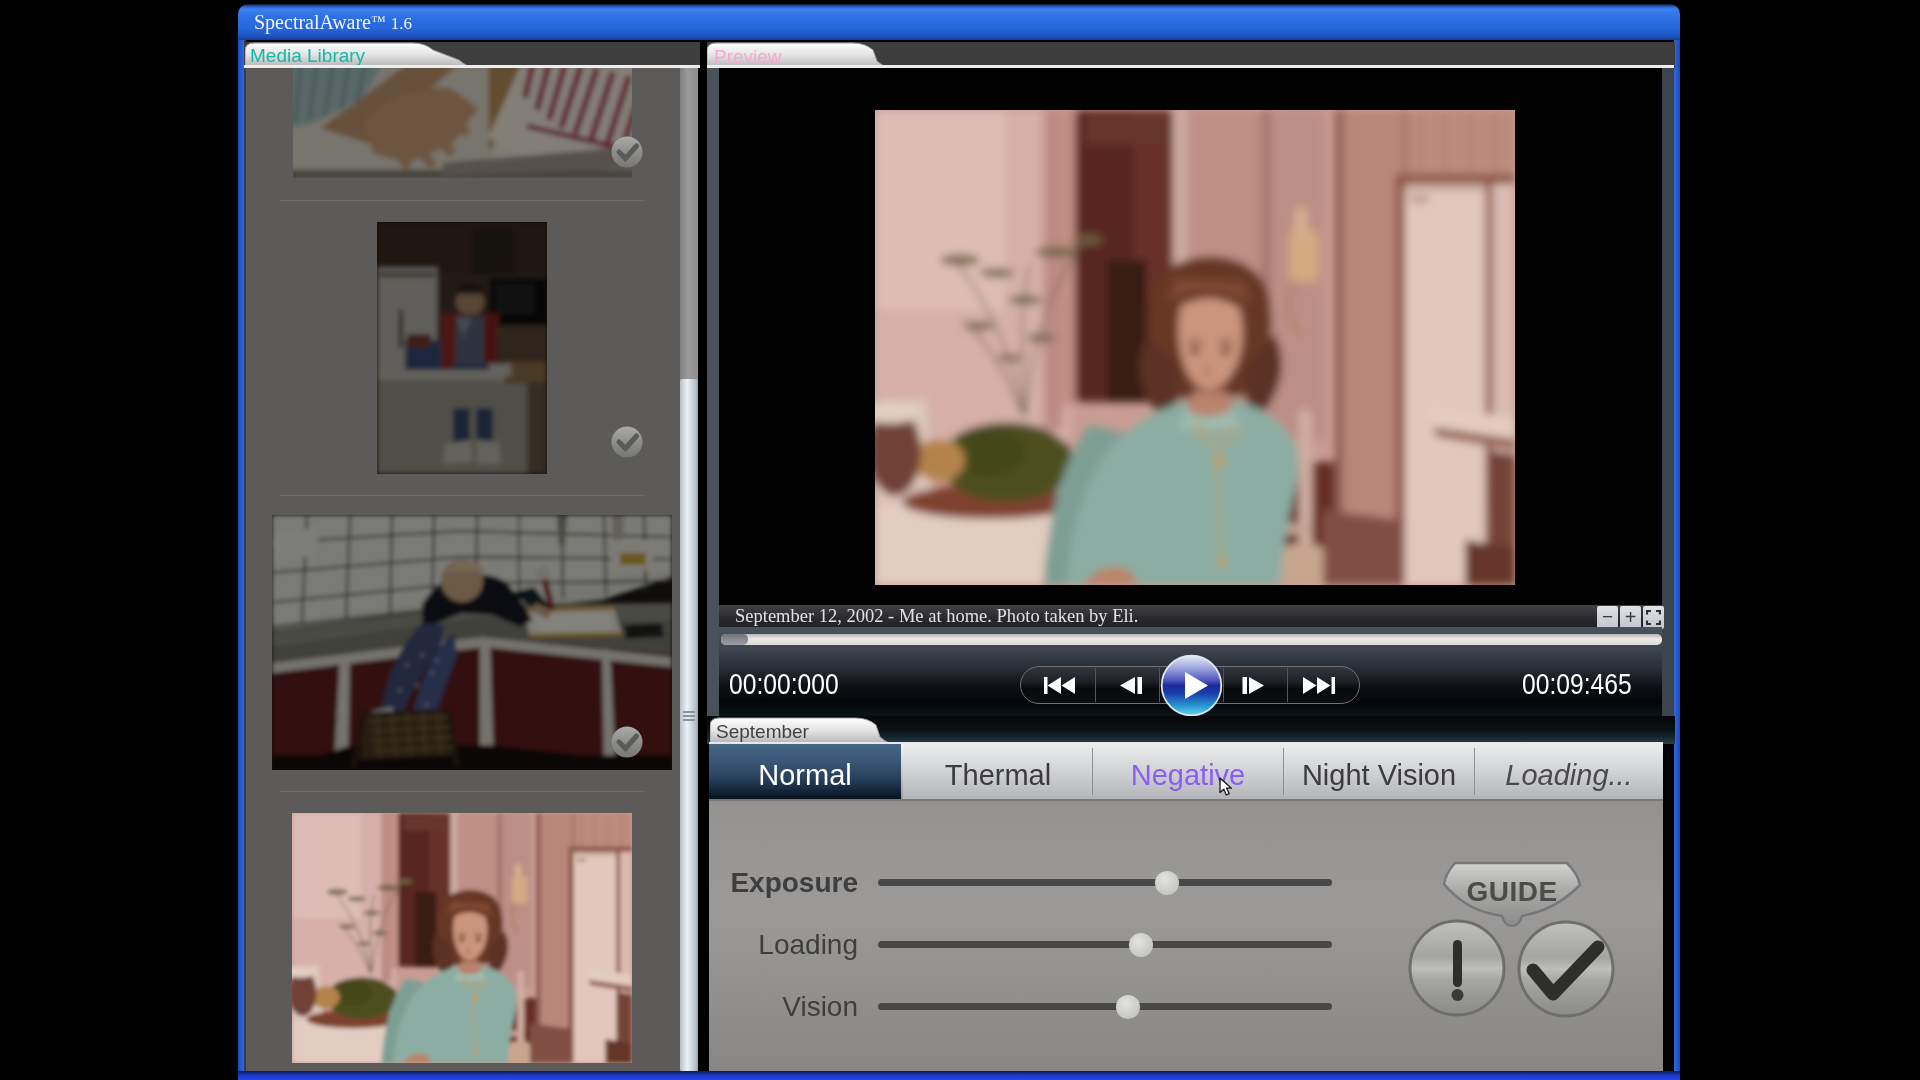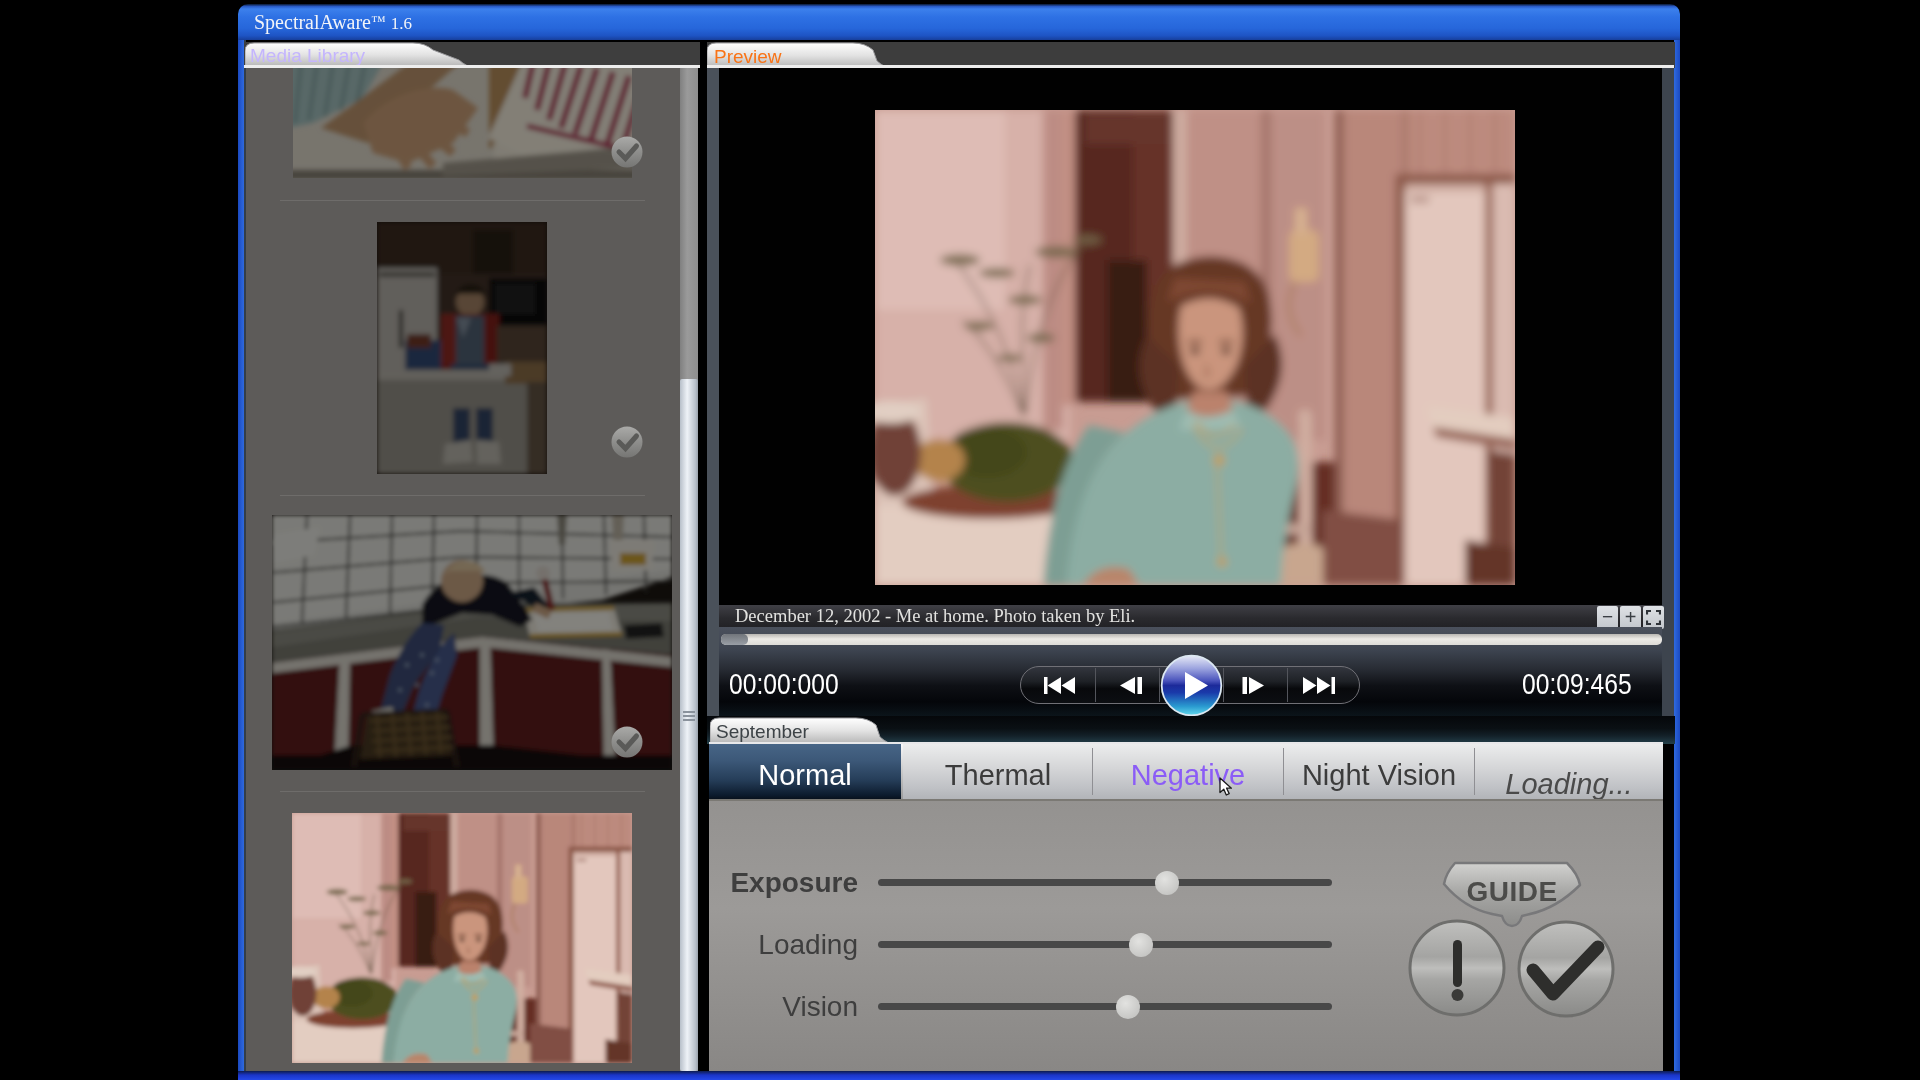--- a/index.html
+++ b/index.html
@@ -22,21 +22,21 @@
 <svg class="abs" style="left:245px;top:42px;" width="232" height="25">
  <defs>
       <linearGradient id="tgA" x1="0" y1="0" x2="0" y2="1">
         <stop offset="0" stop-color="#ffffff"></stop>
         <stop offset="0.5" stop-color="#e2e2e2"></stop>
         <stop offset="1" stop-color="#b4b4b4"></stop>
       </linearGradient>
     </defs>
  <path d="M0,25 L0,9 Q0,1 9,1 L168,1 Q180,1 188,8 L214,18 Q222,25 228,25 Z" fill="url(#tgA)" stroke="#99999c" stroke-width="1"></path>
 </svg>
-<div class="abs" style="left:250px;top:46px;width:300px;height:20px;color:#c4b5fd;font-size:19px;line-height:20px;">Media Library</div>
+<div class="abs" style="left:250px;top:46px;width:300px;height:20px;color:#14b8a6;font-size:19px;line-height:20px;">Media Library</div>
 <div class="abs" style="left:244px;top:65px;width:456px;height:3px;background:#ededed;"></div>
 
 <div class="abs" style="left:246px;top:68px;width:434px;height:1003px;background:#5d5b59;"></div>
 
 <div class="abs" style="left:680px;top:68px;width:18px;height:1003px;background:linear-gradient(to right,#808080,#9a9a9a 40%,#8e8e8e);"></div>
 <div class="abs" style="left:680px;top:379px;width:18px;height:692px;border-radius:2px;background:linear-gradient(to right,#b7bfc9,#eef2f7 40%,#b9c1cb 85%,#9aa2ac);"></div>
 <div class="abs" style="left:683px;top:711px;width:12px;height:2px;background:#8a929c;"></div>
 <div class="abs" style="left:683px;top:715px;width:12px;height:2px;background:#8a929c;"></div>
 <div class="abs" style="left:683px;top:719px;width:12px;height:2px;background:#8a929c;"></div>
 
@@ -247,21 +247,21 @@
 <svg class="abs" style="left:707px;top:42px;" width="192" height="26">
  <defs>
       <linearGradient id="tgB" x1="0" y1="0" x2="0" y2="1">
         <stop offset="0" stop-color="#ffffff"></stop>
         <stop offset="0.5" stop-color="#e2e2e2"></stop>
         <stop offset="1" stop-color="#b4b4b4"></stop>
       </linearGradient>
     </defs>
  <path d="M0,26 L0,9 Q0,1 9,1 L146,1 Q158,1 166,8 L170,19 Q178,26 184,26 Z" fill="url(#tgB)" stroke="#99999c" stroke-width="1"></path>
 </svg>
-<div class="abs" style="left:714px;top:47px;width:200px;height:20px;color:#f97316;font-size:19px;line-height:20px;">Preview</div>
+<div class="abs" style="left:714px;top:47px;width:200px;height:20px;color:#f9a8d4;font-size:19px;line-height:20px;">Preview</div>
 
 <div class="abs" style="left:707px;top:68px;width:12px;height:648px;background:#4a515a;"></div>
 <div class="abs" style="left:1662px;top:68px;width:12px;height:648px;background:#3d444e;"></div>
 <div class="abs" style="left:707px;top:65px;width:967px;height:3px;background:#ededed;"></div>
 
 <div class="abs" style="left:719px;top:68px;width:943px;height:536px;background:#010101;"></div>
 
 <div class="abs" style="left:875px;top:110px;width:640px;height:475px;">
 <svg width="640" height="475">
  <filter id="bm">
@@ -380,21 +380,21 @@
 
    <polygon points="448,400 528,410 528,475 448,475" fill="#7e5046"></polygon>
 
   </g>
   <rect width="640" height="475" fill="#9a4a38" opacity="0.13"></rect>
  </g>
 </svg>
 </div>
 
 <div class="abs" style="left:719px;top:605px;width:943px;height:22px;background:linear-gradient(#404046,#2a2a2e 60%,#222226);"></div>
-<div class="abs" style="left:735px;top:605px;width:700px;height:22px;color:#e2e2e0;font-family:'Liberation Serif',serif;font-size:18.5px;line-height:23px;">December 12, 2002 - Me at home. Photo taken by Eli.</div>
+<div class="abs" style="left:735px;top:605px;width:700px;height:22px;color:#e2e2e0;font-family:'Liberation Serif',serif;font-size:18.5px;line-height:23px;">September 12, 2002 - Me at home. Photo taken by Eli.</div>
 <div class="abs" style="left:1597px;top:606px;width:21px;height:23px;background:linear-gradient(#dfe2e6,#c2c6cc);border-radius:2px;color:#3a3e44;font-size:19px;line-height:21px;text-align:center;">−</div>
 <div class="abs" style="left:1620px;top:606px;width:21px;height:23px;background:linear-gradient(#dfe2e6,#c2c6cc);border-radius:2px;color:#3a3e44;font-size:20px;line-height:22px;text-align:center;">+</div>
 <div class="abs" style="left:1643px;top:606px;width:21px;height:23px;background:linear-gradient(#dfe2e6,#c2c6cc);border-radius:2px;"><svg width="15" height="15" style="margin:4px 0 0 3px;">
       <path d="M1,4.5 V1 H5 M10,1 H14 V4.5 M14,10.5 V14 H10 M5,14 H1 V10.5" stroke="#2e3238" stroke-width="2.2" fill="none"></path>
     </svg></div>
 
 <div class="abs" style="left:719px;top:627px;width:943px;height:89px;background:linear-gradient(#4a505c 0%,#454b57 12%,#3d4450 26%,#272b33 48%,#0e1015 66%,#04060a 84%,#0b141a 100%);"></div>
 <div class="abs" style="left:721px;top:634px;width:941px;height:11px;border-radius:5px;background:linear-gradient(#b8b6b2,#eceae6 45%,#dddbd7);"></div>
 <div class="abs" style="left:721px;top:634px;width:27px;height:11px;border-radius:5px;background:linear-gradient(#71757b,#9a9fa6);"></div>
 <div class="abs" style="left:729px;top:671px;width:220px;height:27px;color:#ffffff;font-size:29px;line-height:27px;transform:scaleX(0.85);transform-origin:0 0;">00:00:000</div>
@@ -458,21 +458,21 @@
 <div class="abs" style="left:709px;top:744px;width:954px;height:55px;background:linear-gradient(#eceded 0%,#d4d5d7 45%,#bfc1c5 80%,#b2b4b8 100%);"></div>
 <div class="abs" style="left:709px;top:744px;width:192px;height:56px;background:linear-gradient(#476586 0%,#3c5878 30%,#253d58 65%,#0c1a2c 92%,#070e18 100%);"></div>
 <div class="abs" style="left:901px;top:744px;width:2px;height:55px;background:linear-gradient(#f8f8f8,#9a9a9a);"></div>
 <div class="abs" style="left:1092px;top:748px;width:1px;height:47px;background:#8f8f93;"></div>
 <div class="abs" style="left:1283px;top:748px;width:1px;height:47px;background:#8f8f93;"></div>
 <div class="abs" style="left:1474px;top:748px;width:1px;height:47px;background:#8f8f93;"></div>
 <div class="abs" style="left:709px;top:756px;width:192px;height:40px;color:#ffffff;font-size:29px;text-align:center;line-height:38px;">Normal</div>
 <div class="abs" style="left:903px;top:756px;width:190px;height:40px;color:#3c3c3c;font-size:29px;text-align:center;line-height:38px;">Thermal</div>
 <div class="abs" style="left:1093px;top:756px;width:190px;height:40px;color:#8b5cf6;font-size:29px;text-align:center;line-height:38px;">Negative</div>
 <div class="abs" style="left:1284px;top:756px;width:190px;height:40px;color:#3c3c3c;font-size:29px;text-align:center;line-height:38px;">Night Vision</div>
-<div class="abs" style="left:1475px;top:756px;width:188px;height:40px;color:#4a4a4a;font-size:29px;text-align:center;line-height:38px;font-style:italic;margin-top:9px;">Loading...</div>
+<div class="abs" style="left:1475px;top:756px;width:188px;height:40px;color:#4a4a4a;font-size:29px;text-align:center;line-height:38px;font-style:italic;">Loading...</div>
 
 <div class="abs" style="left:709px;top:799px;width:954px;height:272px;background:linear-gradient(#949290 0%,#9c9a98 40%,#918f8d 75%,#898785 100%);"></div>
 <div class="abs" style="left:709px;top:799px;width:954px;height:2px;background:#7b7974;"></div>
 
 <div class="abs" style="left:648px;top:866px;width:210px;height:34px;color:#3e3e3e;font-size:28px;line-height:34px;text-align:right;font-weight:bold;">Exposure</div>
 <div class="abs" style="left:648px;top:928px;width:210px;height:34px;color:#3e3e3e;font-size:28px;line-height:34px;text-align:right;">Loading</div>
 <div class="abs" style="left:648px;top:990px;width:210px;height:34px;color:#3e3e3e;font-size:28px;line-height:34px;text-align:right;">Vision</div>
 <div class="abs" style="left:878px;top:879px;width:454px;height:7px;border-radius:4px;background:#484848;"></div>
 <div class="abs" style="left:878px;top:941px;width:454px;height:7px;border-radius:4px;background:#484848;"></div>
 <div class="abs" style="left:878px;top:1003px;width:454px;height:7px;border-radius:4px;background:#484848;"></div>

